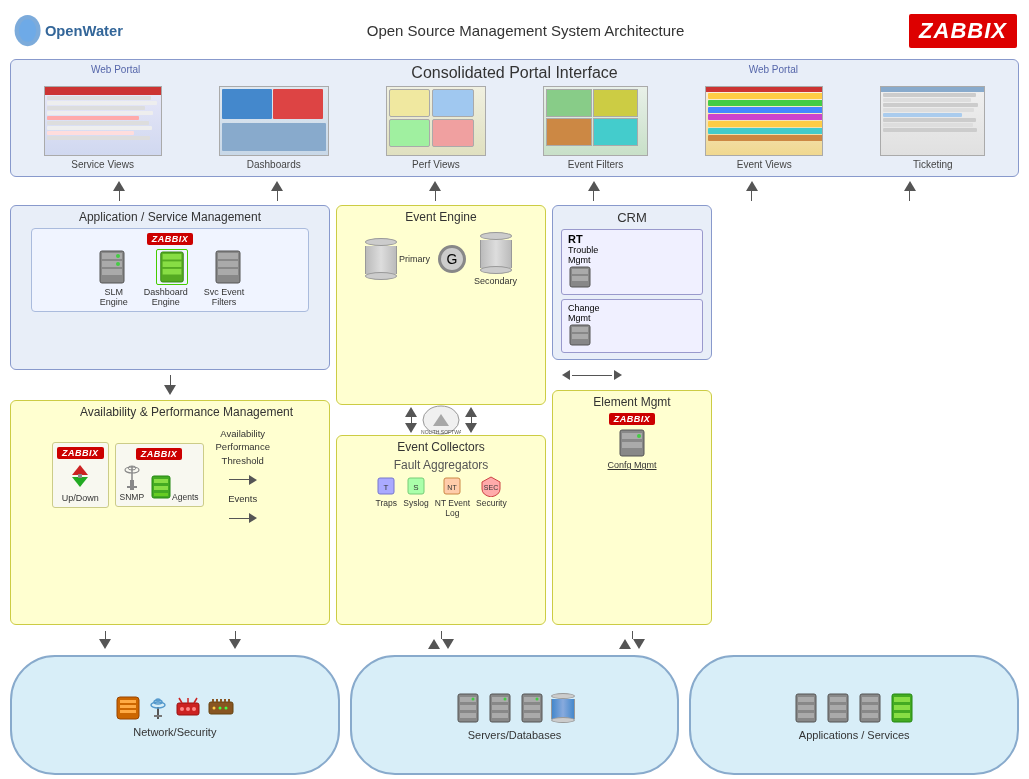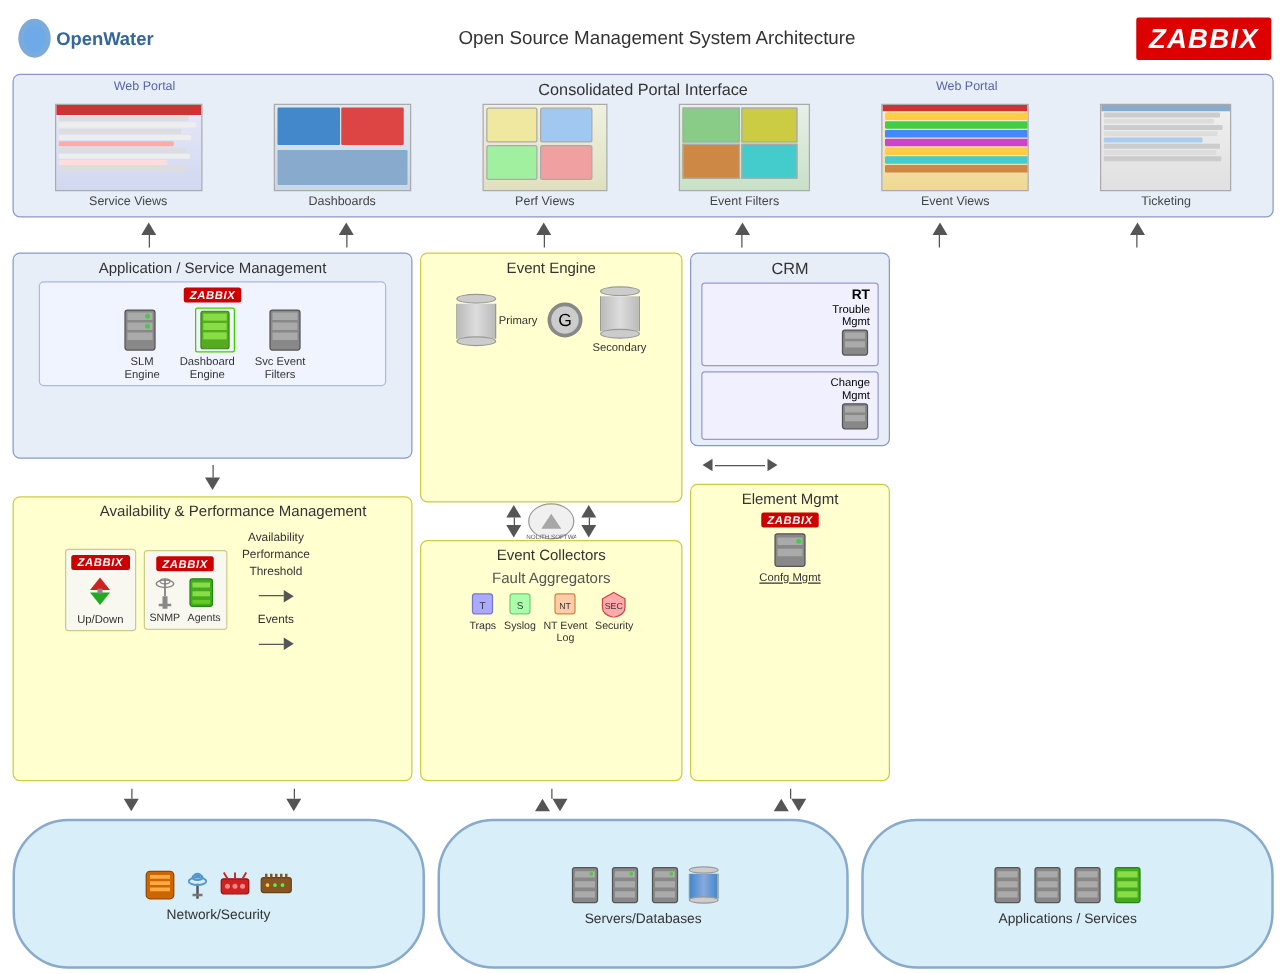--- a/index.html
+++ b/index.html
@@ -56,21 +56,21 @@
     
     .portal-section {
       background: #e8eef8;
       border: 1.5px solid #8899cc;
       border-radius: 6px;
       padding: 4px 8px 6px 8px;
       position: relative;
     }
     .portal-title {
       text-align: center;
-      font-size: 13px;
+      font-size: 16px;
       color: #333;
       margin-bottom: 4px;
     }
     .web-portal-label {
       position: absolute;
       top: 4px;
       color: #5566aa;
       font-size: 10px;
     }
     .web-portal-left { left: 80px; }
@@ -186,21 +186,21 @@
       display: flex;
       flex-direction: column;
       gap: 4px;
     }
     .crm-item {
       background: #f0f0ff;
       border: 1px solid #9999cc;
       border-radius: 3px;
       padding: 3px 6px;
       font-size: 10px;
-      text-align: right;
+      text-align: left;
     }
     .crm-rt { font-weight: bold; font-size: 11px; }
 
     
     .avail-perf-section {
       background: #ffffd0;
       border: 1.5px solid #cccc44;
       border-radius: 6px;
       padding: 4px 8px;
       flex: 0 0 320px;
@@ -633,21 +633,21 @@
                 <svg width="22" height="30" viewBox="0 0 22 30">
                   <rect x="9" y="18" width="4" height="10" fill="#888"></rect>
                   <rect x="6" y="24" width="10" height="2" fill="#888"></rect>
                   <line x1="11" y1="18" x2="11" y2="4" stroke="#888" stroke-width="1.5"></line>
                   <ellipse cx="11" cy="8" rx="7" ry="3" fill="none" stroke="#888" stroke-width="1.2"></ellipse>
                   <ellipse cx="11" cy="6" rx="4" ry="2" fill="none" stroke="#888" stroke-width="1"></ellipse>
                 </svg>
                 <div style="font-size:8.5px;color:#333;">SNMP</div>
               </div>
 
-              <div style="display:flex;flex-direction:column;align-items:flex-start;">
+              <div style="display:flex;flex-direction:row;align-items:flex-end;">
                 <svg width="22" height="30" viewBox="0 0 22 30">
                   <rect x="2" y="4" width="18" height="22" rx="2" fill="#44aa22" stroke="#228811"></rect>
                   <rect x="4" y="7" width="14" height="4" fill="#88dd44"></rect>
                   <rect x="4" y="14" width="14" height="4" fill="#88dd44"></rect>
                   <rect x="4" y="21" width="14" height="3" fill="#66cc22"></rect>
                 </svg>
                 <div style="font-size:8.5px;color:#333;">Agents</div>
               </div>
             </div>
           </div>

